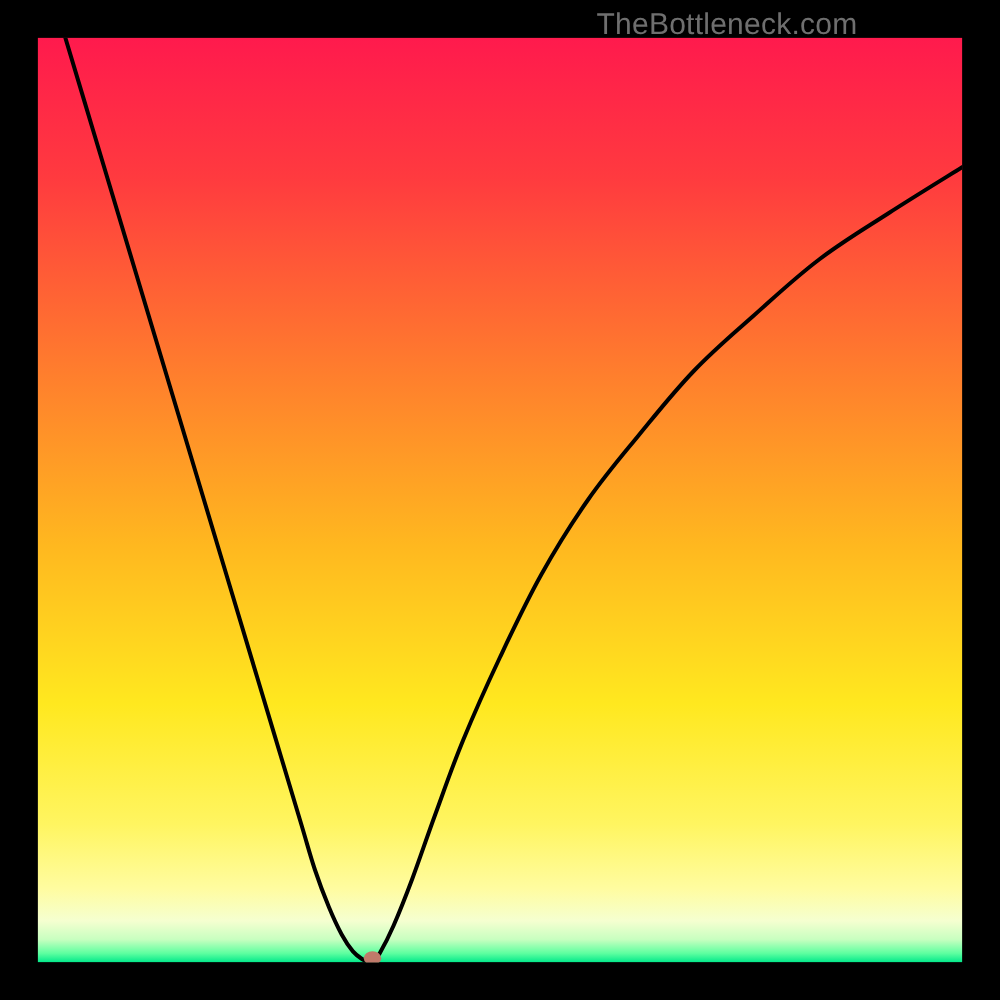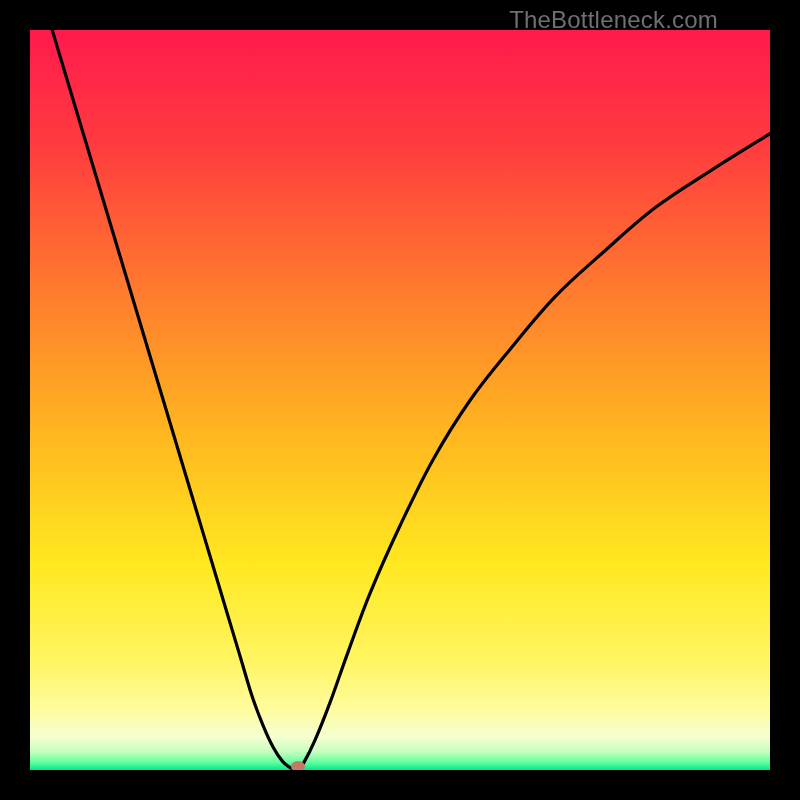--- a/index.html
+++ b/index.html
@@ -10,21 +10,20 @@
     overflow: hidden;
     background: #000;
     font-family: Arial, Helvetica, sans-serif;
   }
   .frame {
     position: absolute;
     top: 0; left: 0;
     width: 704px;
     height: 800px;
     background: #000;
-    padding-left: 32px;
   }
   .plot-area {
     position: absolute;
     top: 30px;
     left: 30px;
     width: 740px;
     height: 740px;
     overflow: hidden;
   }
   .gradient {

